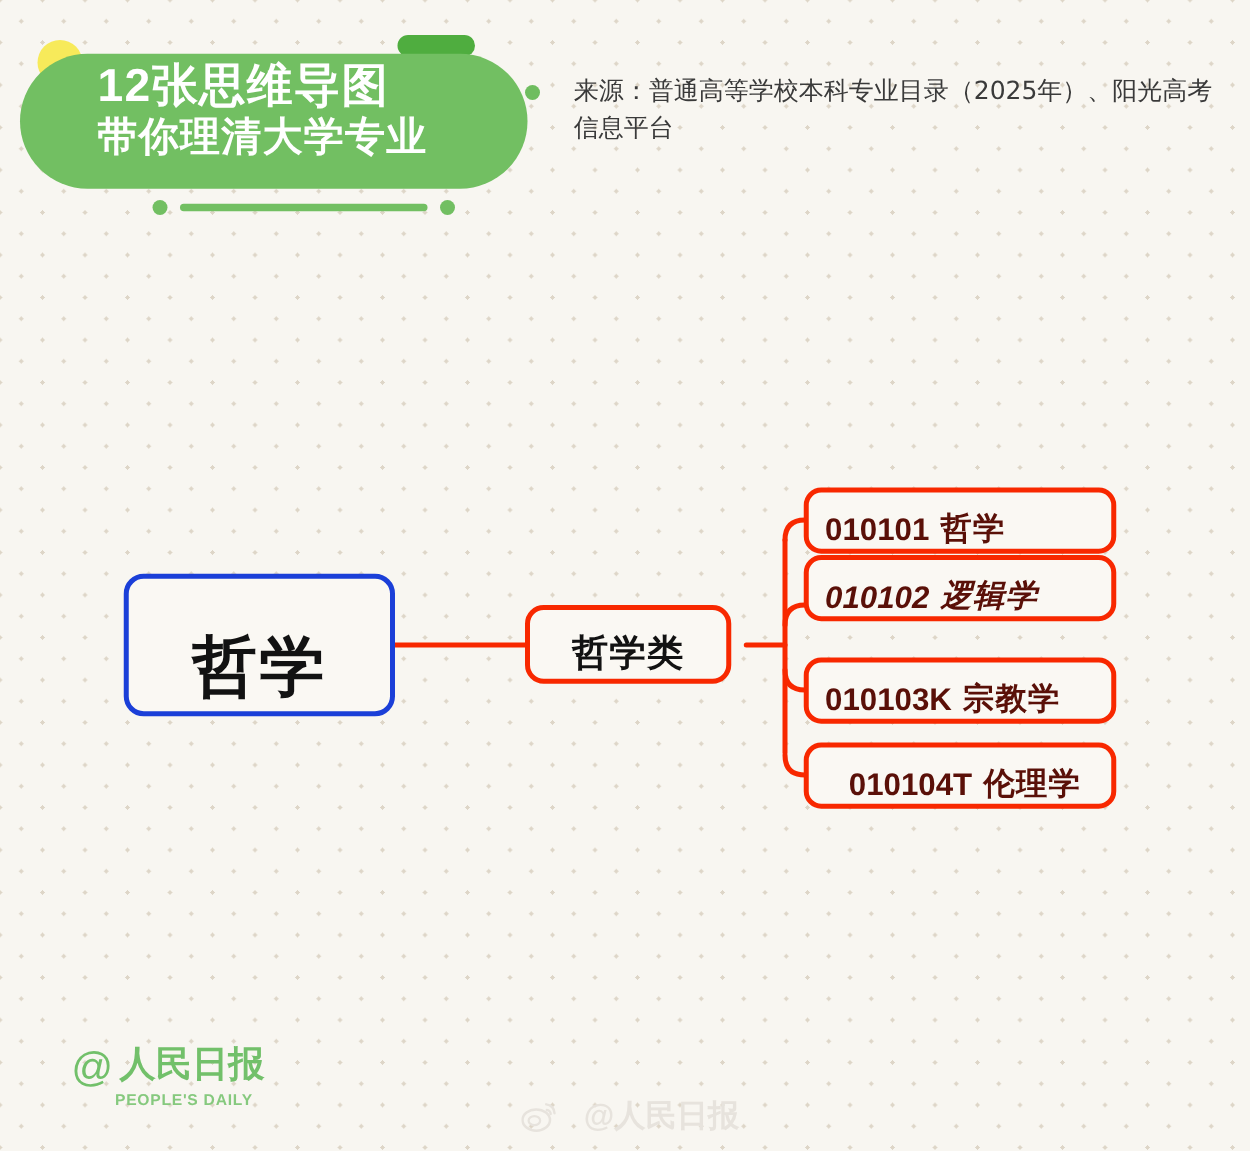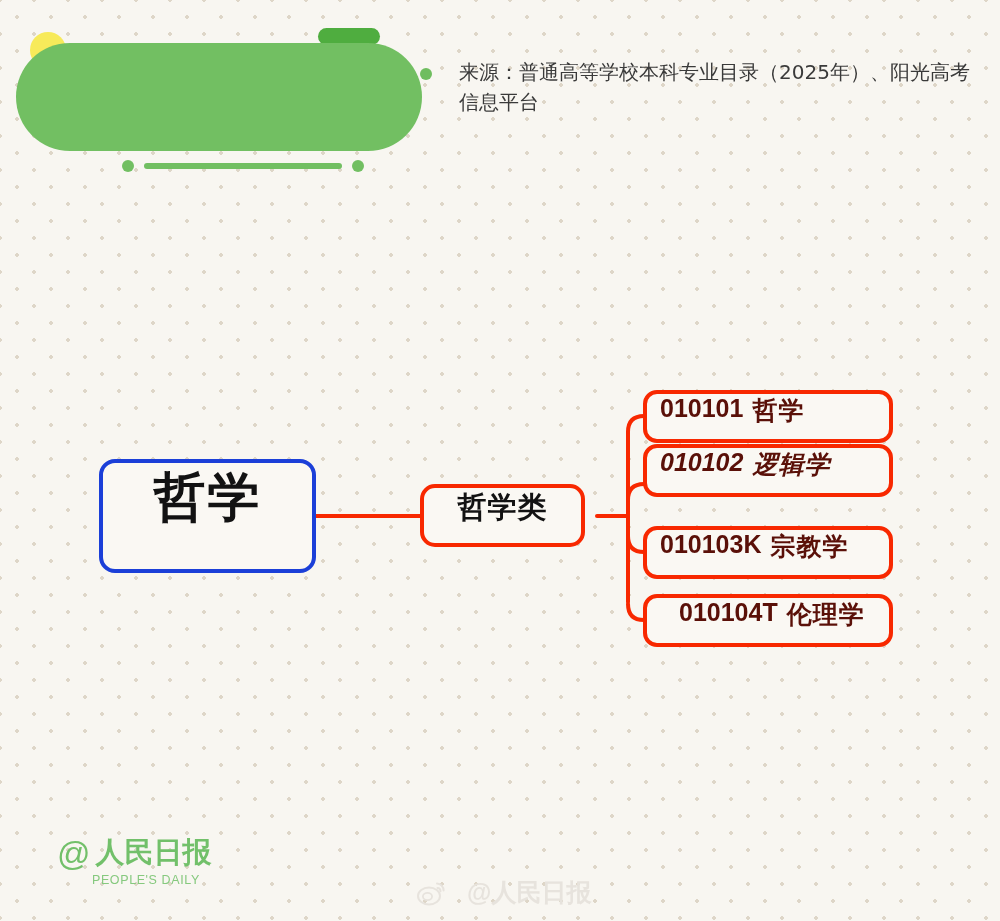--- a/index.html
+++ b/index.html
@@ -165,21 +165,21 @@
     top: 0;
     width: 1000px;
     height: 921px;
     pointer-events: none;
   }
 
   .node {
     position: absolute;
     box-sizing: border-box;
     display: flex;
-    align-items: flex-start;
+    align-items: flex-end;
     background: #faf8f3;
     white-space: nowrap;
   }
 
   .node-root {
     left: 99px;
     top: 459px;
     width: 217px;
     height: 114px;
     border: 4px solid #1b3fd8;
@@ -261,21 +261,21 @@
   }
   .pd-cn {
     font-size: 29px;
     font-weight: 700;
     color: #72c06a;
     line-height: 1;
     letter-spacing: 0px;
   }
   .pd-en {
     font-size: 12.5px;
-    font-weight: 400;
+    font-weight: 700;
     color: #86c97e;
     letter-spacing: 0.6px;
     margin-top: 4px;
     margin-left: 35px;
   }
 
   .weibo-wm {
     position: absolute;
     left: 417px;
     top: 876px;
@@ -302,20 +302,24 @@
 
 <div id="page">
 
   <div class="banner-wrap">
     <div class="banner-pill-top"></div>
     <div class="banner-dot-right"></div>
     <div class="banner-yellow-circle"></div>
     <div class="banner-green-square"></div>
     <div class="banner-dark-circle"></div>
     <div class="banner-body"></div>
+    <div class="banner-text">
+      <span class="banner-line1">12张思维导图</span>
+      <span class="banner-line2">带你理清大学专业</span>
+    </div>
     <div class="banner-ul-dot-l"></div>
     <div class="banner-underline"></div>
     <div class="banner-ul-dot-r"></div>
   </div>
 
   <div class="source-note">来源：普通高等学校本科专业目录（2025年）、阳光高考信息平台</div>
 
   <div class="mindmap">
 
     <svg class="connectors" viewBox="0 0 1000 921" width="1000" height="921" xmlns="http://www.w3.org/2000/svg">

